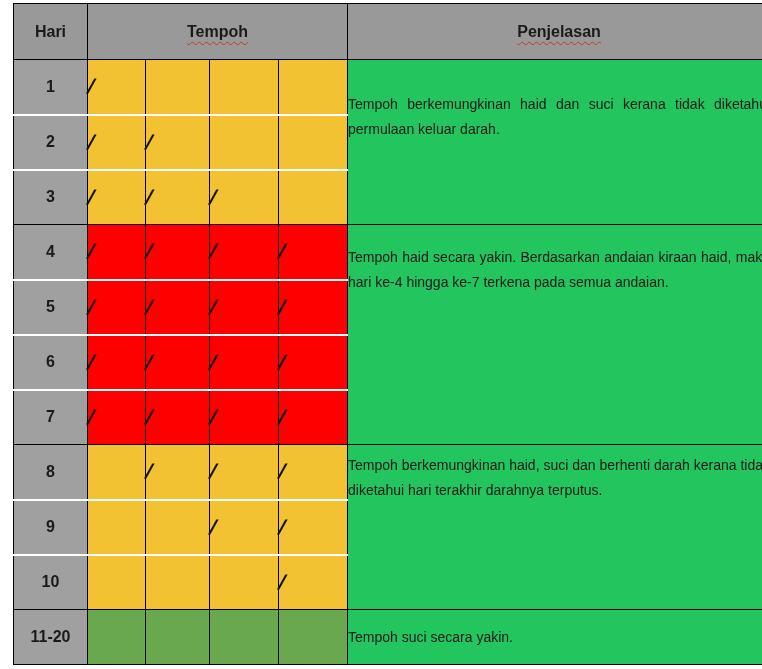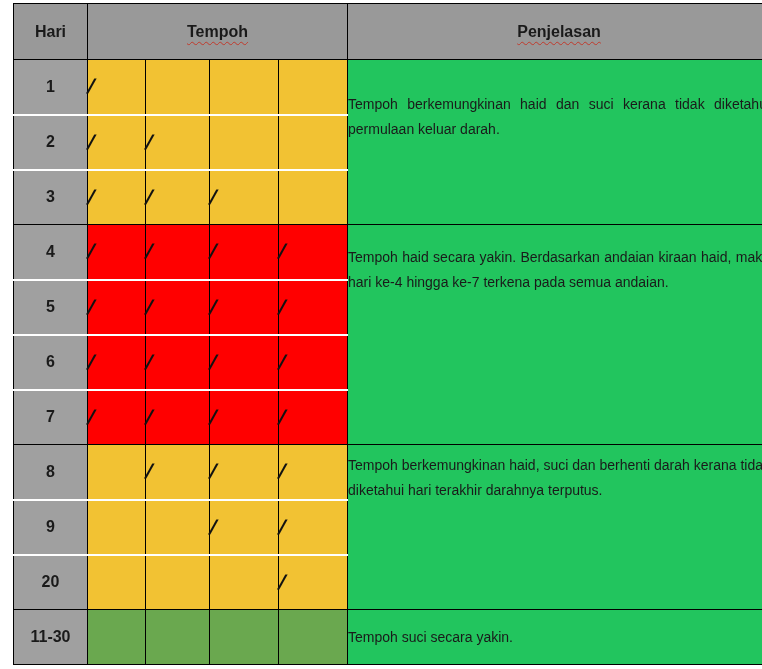--- a/index.html
+++ b/index.html
@@ -120,29 +120,29 @@
         </td>
   </tr>
   <tr class="inner-top">
     <td class="day">9</td>
     <td class="cnt yellow"><span class="mark"></span></td>
     <td class="cnt yellow"><span class="mark"></span></td>
     <td class="cnt yellow"><span class="mark">/</span></td>
     <td class="cnt yellow"><span class="mark">/</span></td>
   </tr>
   <tr class="inner-top">
-    <td class="day">20</td>
+    <td class="day">10</td>
     <td class="cnt yellow"><span class="mark"></span></td>
     <td class="cnt yellow"><span class="mark"></span></td>
     <td class="cnt yellow"><span class="mark"></span></td>
     <td class="cnt yellow"><span class="mark">/</span></td>
   </tr>
 
   <tr>
-    <td class="day">11-30</td>
+    <td class="day">11-20</td>
     <td class="cnt green"><span class="mark"></span></td>
     <td class="cnt green"><span class="mark"></span></td>
     <td class="cnt green"><span class="mark"></span></td>
     <td class="cnt green"><span class="mark"></span></td>
     <td class="desc b4">
           <span class="txt">Tempoh suci secara yakin.</span>
         </td>
   </tr>
 </tbody>
   </table>

